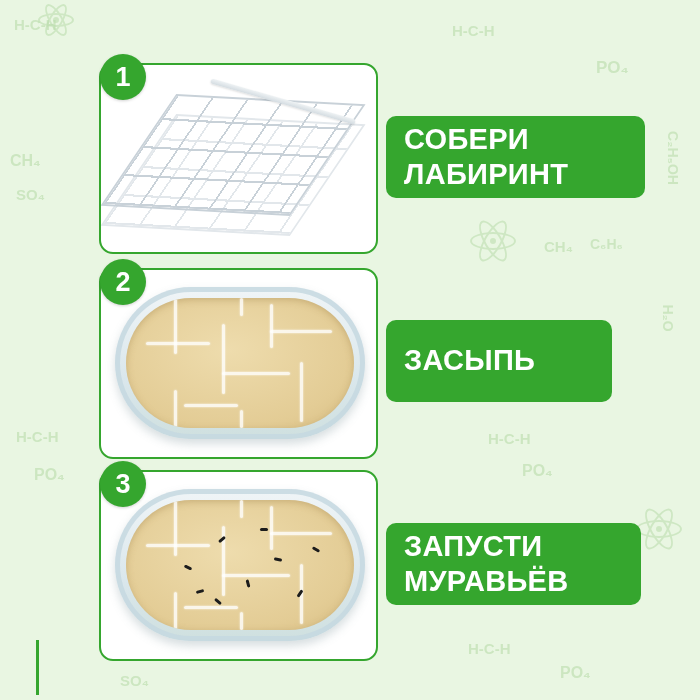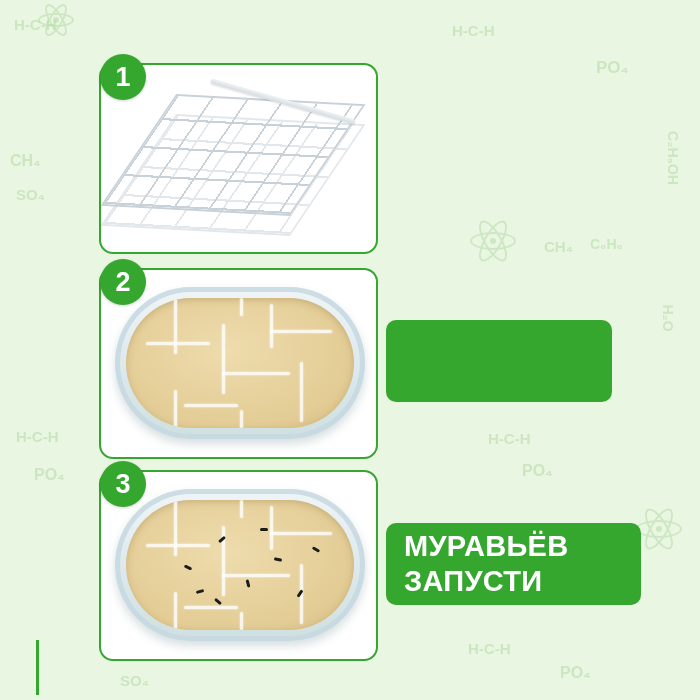--- a/index.html
+++ b/index.html
@@ -101,40 +101,45 @@
   <div class="deco-line"></div>
 
   <div class="badge s1">1</div>
   <div class="card s1">
     <div class="grid-wrap">
       <div class="grid-layer grid-base"></div>
       <div class="grid-layer grid-top"></div>
       <div class="tube"></div>
     </div>
   </div>
+  <div class="label-box s1">
+    <span>СОБЕРИ</span>
+    <span>ЛАБИРИНТ</span>
+  </div>
 
   <div class="badge s2">2</div>
   <div class="card s2">
     <div class="tray">
       <div class="sand">
         <span class="wall" style="left:48px;top:0;width:3px;height:56px"></span>
         <span class="wall" style="left:48px;top:92px;width:3px;height:38px"></span>
         <span class="wall" style="left:20px;top:44px;width:64px;height:3px"></span>
         <span class="wall" style="left:96px;top:26px;width:3px;height:70px"></span>
         <span class="wall" style="left:96px;top:74px;width:68px;height:3px"></span>
         <span class="wall" style="left:144px;top:6px;width:3px;height:44px"></span>
         <span class="wall" style="left:174px;top:64px;width:3px;height:60px"></span>
         <span class="wall" style="left:144px;top:32px;width:62px;height:3px"></span>
         <span class="wall" style="left:58px;top:106px;width:54px;height:3px"></span>
         <span class="wall" style="left:114px;top:0;width:3px;height:18px"></span>
         <span class="wall" style="left:114px;top:112px;width:3px;height:18px"></span>
       </div>
     </div>
   </div>
   <div class="label-box s2">
+    <span>ЗАСЫПЬ</span>
   </div>
 
   <div class="badge s3">3</div>
   <div class="card s3">
     <div class="tray">
       <div class="sand">
         <span class="wall" style="left:48px;top:0;width:3px;height:56px"></span>
         <span class="wall" style="left:48px;top:92px;width:3px;height:38px"></span>
         <span class="wall" style="left:20px;top:44px;width:64px;height:3px"></span>
         <span class="wall" style="left:96px;top:26px;width:3px;height:70px"></span>
@@ -151,17 +156,17 @@
         <span class="ant" style="left:148px;top:58px;transform:rotate(10deg)"></span>
         <span class="ant" style="left:170px;top:92px;transform:rotate(-55deg)"></span>
         <span class="ant" style="left:88px;top:100px;transform:rotate(40deg)"></span>
         <span class="ant" style="left:134px;top:28px;transform:rotate(0deg)"></span>
         <span class="ant" style="left:186px;top:48px;transform:rotate(30deg)"></span>
         <span class="ant" style="left:70px;top:90px;transform:rotate(-15deg)"></span>
       </div>
     </div>
   </div>
   <div class="label-box s3">
+    <span>ЗАПУСТИ</span>
     <span>МУРАВЬЁВ</span>
-    <span>ЗАПУСТИ</span>
   </div>
 
 </div>
 
 </body></html>

